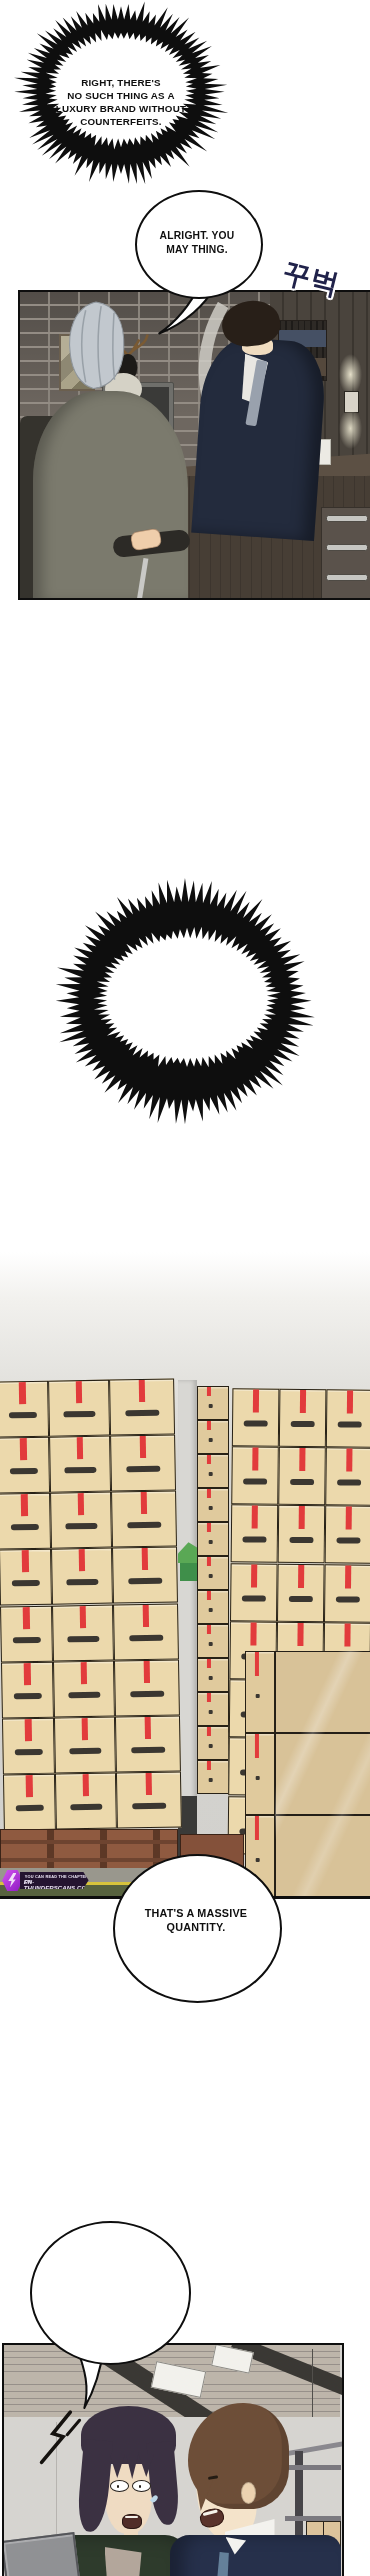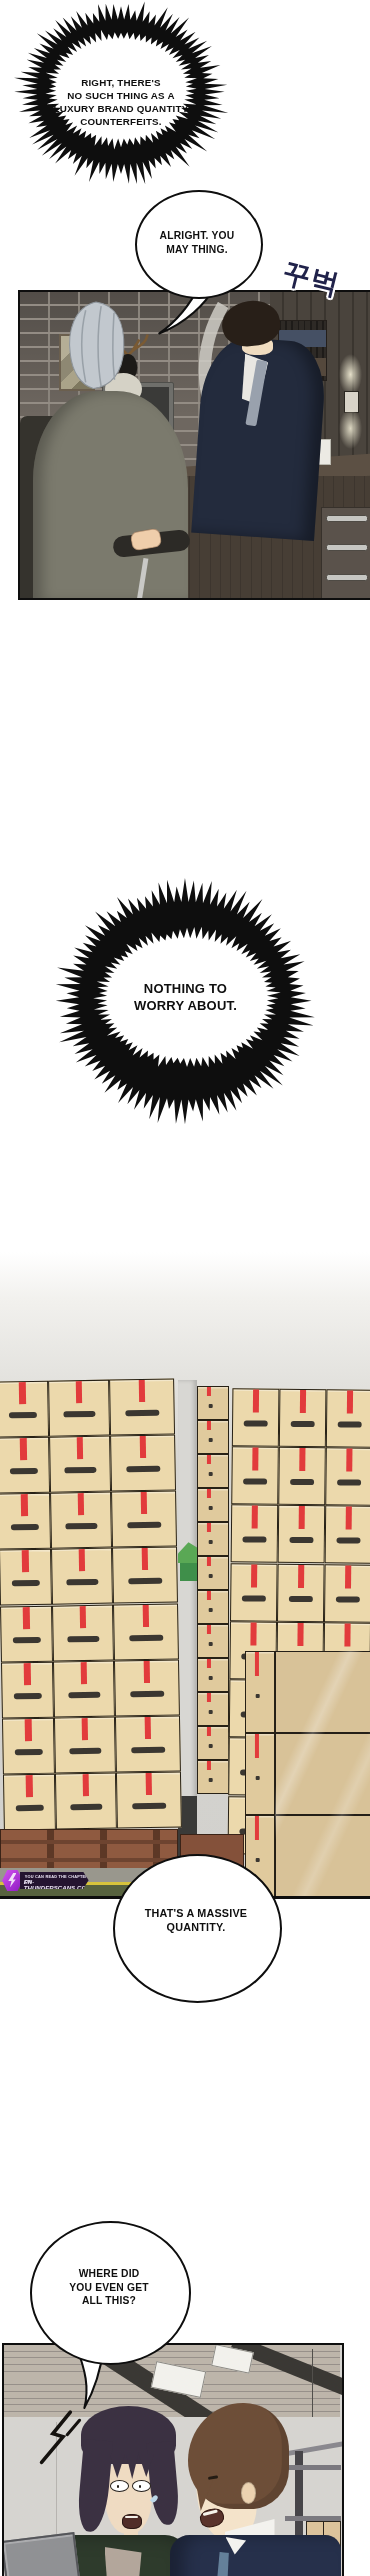--- a/index.html
+++ b/index.html
@@ -59,21 +59,21 @@
 <body>
 
 <div class="page">
 
   <svg id="burst1" class="burst" style="left:13px;top:0;width:216px;height:183px" viewBox="0 0 420 355" width="216" height="183">
       <polygon points="411.5,178.0 372.8,183.3 401.4,190.4 371.9,193.7 407.5,203.9 370.1,204.1 418.6,219.5 367.4,214.4 404.9,230.3 363.8,224.5 395.6,241.3 359.4,234.2 399.4,257.4 354.1,243.7 393.3,270.2 348.0,252.8 362.7,268.2 341.1,261.5 377.6,294.4 333.5,269.7 348.6,289.5 325.2,277.5 338.3,297.9 316.3,284.6 343.5,323.9 306.8,291.2 313.8,309.9 296.7,297.1 307.3,324.4 286.1,302.4 289.6,321.1 275.2,306.9 277.5,327.0 263.8,310.8 270.1,347.5 252.2,313.9 257.2,357.9 240.3,316.2 241.0,357.3 228.2,317.8 225.4,356.8 216.1,318.6 210.0,337.8 203.9,318.6 194.9,353.3 191.8,317.8 180.4,348.3 179.7,316.2 168.0,337.7 167.8,313.9 147.8,353.5 156.2,310.8 142.6,326.9 144.8,306.9 119.7,341.1 133.9,302.4 116.5,318.4 123.3,297.1 106.8,309.2 113.2,291.2 82.0,317.6 103.7,284.6 69.9,309.4 94.8,277.5 56.0,302.3 86.5,269.7 46.9,291.2 78.9,261.5 37.2,280.5 72.0,252.8 31.5,267.7 65.9,243.7 44.6,247.0 60.6,234.2 30.1,239.3 56.2,224.5 31.1,225.8 52.6,214.4 11.6,217.4 49.9,204.1 17.5,203.2 48.1,193.7 18.6,190.4 47.2,183.3 2.3,178.0 47.2,172.7 18.1,165.5 48.1,162.3 2.0,150.7 49.9,151.9 14.8,139.3 52.6,141.6 29.6,129.7 56.2,131.5 26.4,115.4 60.6,121.8 29.1,102.3 65.9,112.3 40.5,93.0 72.0,103.2 51.4,84.2 78.9,94.5 46.4,64.4 86.5,86.3 62.2,58.8 94.8,78.5 78.2,54.7 103.7,71.4 82.0,38.3 113.2,64.8 96.7,33.5 123.3,58.9 112.4,31.2 133.9,53.6 122.9,20.8 144.8,49.1 140.6,24.6 156.2,45.2 155.4,24.7 167.8,42.1 165.2,7.4 179.7,39.8 180.3,6.9 191.8,38.2 195.3,7.4 203.9,37.4 210.0,11.5 216.1,37.4 224.7,7.5 228.2,38.2 237.6,19.5 240.3,39.8 256.1,2.3 252.2,42.1 265.7,21.5 263.8,45.2 278.0,27.7 275.2,49.1 300.9,13.6 286.1,53.6 310.9,26.1 296.7,58.9 323.9,32.8 306.8,64.8 342.3,33.5 316.3,71.4 339.5,57.0 325.2,78.5 355.0,61.1 333.5,86.3 362.5,72.4 341.1,94.5 377.4,78.8 348.0,103.2 386.8,89.2 354.1,112.3 381.0,106.6 359.4,121.8 385.5,118.3 363.8,131.5 403.2,126.2 367.4,141.6 387.8,142.8 370.1,151.9 399.3,153.2 371.9,162.3 416.7,164.5 372.8,172.7" fill="#0e0e0e"></polygon>
       <polygon points="357.0,172.0 336.0,176.2 352.5,181.7 335.0,184.7 351.7,191.5 333.1,193.0 356.4,202.9 330.3,201.2 342.0,209.4 326.5,209.1 341.2,219.9 321.9,216.8 340.3,231.2 316.4,224.1 323.1,233.5 310.0,231.0 316.0,241.1 303.0,237.5 316.7,256.0 295.2,243.5 300.7,256.2 286.8,249.0 291.1,262.3 277.8,253.8 283.1,271.3 268.2,258.0 272.4,277.1 258.3,261.6 257.8,274.3 247.9,264.5 247.4,281.3 237.3,266.7 234.8,281.6 226.5,268.2 222.2,281.0 215.5,268.9 210.0,285.7 204.5,268.9 196.8,290.4 193.5,268.2 184.9,283.5 182.7,266.7 172.3,282.1 172.1,264.5 158.7,282.9 161.7,261.6 152.0,268.6 151.8,258.0 139.0,267.9 142.2,253.8 127.8,263.7 133.2,249.0 116.6,259.1 124.8,243.5 103.9,255.5 117.0,237.5 101.9,242.7 110.0,231.0 97.8,232.9 103.6,224.1 87.6,227.1 98.1,216.8 82.8,218.2 93.5,209.1 78.2,209.3 89.7,201.2 65.4,202.5 86.9,193.0 70.0,191.3 85.0,184.7 63.1,182.1 84.0,176.2 69.8,172.0 84.0,167.8 73.5,162.7 85.0,159.3 69.3,152.6 86.9,151.0 63.5,141.1 89.7,142.8 79.0,134.9 93.5,134.9 81.2,125.1 98.1,127.2 85.6,115.9 103.6,119.9 89.5,105.8 110.0,113.0 102.9,102.1 117.0,106.5 106.4,90.7 124.8,100.5 114.7,82.8 133.2,95.0 126.0,77.9 142.2,90.2 136.7,72.5 151.8,86.0 148.8,69.2 161.7,82.4 159.7,63.7 172.1,79.5 171.0,57.4 182.7,77.3 185.8,65.4 193.5,75.8 197.7,62.3 204.5,75.1 210.0,63.3 215.5,75.1 222.4,61.7 226.5,75.8 234.6,63.2 237.3,77.3 246.5,65.9 247.9,79.5 258.2,68.7 258.3,82.4 269.5,72.6 268.2,86.0 281.0,76.0 277.8,90.2 291.7,80.9 286.8,95.0 303.2,85.0 295.2,100.5 312.2,92.0 303.0,106.5 324.3,96.6 310.0,113.0 329.7,106.3 316.4,119.9 334.7,115.7 321.9,127.2 346.2,122.0 326.5,134.9 347.0,132.9 330.3,142.8 345.6,143.7 333.1,151.0 357.7,151.5 335.0,159.3 349.9,162.5 336.0,167.8" fill="#ffffff"></polygon>
     </svg>
   <div class="btext" style="left:49px;top:77px;width:144px;font-size:9.8px">RIGHT, THERE'S
 NO SUCH THING AS A
-LUXURY BRAND QUANTITY
+LUXURY BRAND WITHOUT
 COUNTERFEITS.</div>
 
   <svg class="tail" style="left:155px;top:282px;width:62px;height:54px" viewBox="0 0 120 105">
     <path d="M 88 4 C 70 40 45 75 8 100 C 60 80 100 40 112 14 Z" fill="#fff" stroke="#0e0e0e" stroke-width="4" stroke-linejoin="round"></path>
   </svg>
   <div class="bubble" style="left:135px;top:190px;width:124px;height:105px"></div>
   <div class="btext" style="left:143px;top:229px;width:108px;font-size:10.3px">ALRIGHT. YOU
 MAY THING.</div>
 
   <div class="sfx" style="left:282px;top:260px">꾸벅</div>
@@ -136,22 +136,20 @@
     <div class="abs" style="left:222px;top:63px;width:24px;height:49px;background:#e9e7e2;transform:rotate(7deg);clip-path:polygon(0 0,100% 12%,78% 100%,10% 92%)"></div>
     <div class="abs" style="left:231px;top:68px;width:11.3px;height:66px;background:#99a1ad;border-radius:2.1px;transform:rotate(10deg)"></div>
     <div class="abs" style="left:222px;top:45px;width:31px;height:17.5px;background:#f0dcc0;border-radius:40%"></div>
     <div class="abs" style="left:202px;top:9.3px;width:58px;height:45px;background:#281f18;border-radius:50% 50% 42% 46%;transform:rotate(-8deg)"></div>
   </div>
 
   <svg id="burst2" class="burst" style="left:52px;top:873px;width:268px;height:255px" viewBox="0 0 520 495" width="268" height="255">
       <polygon points="503.7,248.0 463.5,254.6 492.1,262.9 462.6,267.6 510.2,280.2 460.6,280.6 507.6,296.1 457.8,293.5 488.9,308.2 454.0,306.1 480.4,321.6 449.3,318.5 479.5,337.5 443.7,330.5 480.5,355.1 437.2,342.1 466.7,366.0 430.0,353.3 451.1,374.9 421.9,364.0 449.1,392.5 413.0,374.2 447.9,412.5 403.4,383.8 429.8,418.8 393.1,392.8 406.7,418.0 382.3,401.0 397.5,431.7 370.8,408.6 379.7,434.2 358.8,415.4 368.8,446.9 346.3,421.4 357.9,461.6 333.4,426.7 340.9,464.7 320.2,431.1 324.8,469.4 306.7,434.6 305.8,462.2 292.9,437.3 292.7,482.4 279.0,439.1 273.8,463.2 265.0,439.9 258.0,487.5 251.0,439.9 240.4,486.8 237.0,439.1 227.0,458.2 223.1,437.3 204.9,485.1 209.3,434.6 188.6,478.0 195.8,431.1 177.9,457.6 182.6,426.7 159.1,459.4 169.7,421.4 146.1,448.8 157.2,415.4 128.2,446.3 145.2,408.6 126.7,421.3 133.7,401.0 101.7,426.5 122.9,392.8 96.5,408.9 112.6,383.8 82.1,400.8 103.0,374.2 78.0,384.3 94.1,364.0 63.5,375.7 86.0,353.3 46.1,367.7 78.8,342.1 43.6,351.3 72.3,330.5 40.1,336.1 66.7,318.5 13.8,328.5 62.0,306.1 15.1,311.2 58.2,293.5 26.8,292.7 55.4,280.6 15.0,279.0 53.4,267.6 28.6,262.6 52.5,254.6 7.2,248.0 52.5,241.4 28.0,233.3 53.4,228.4 7.3,216.0 55.4,215.4 23.9,202.8 58.2,202.5 9.7,183.4 62.0,189.9 40.8,176.1 66.7,177.5 41.0,160.3 72.3,165.5 43.0,144.4 78.8,153.9 59.5,135.6 86.0,142.7 64.1,120.6 94.1,132.0 63.9,101.3 103.0,121.8 88.9,101.0 112.6,112.2 83.4,74.5 122.9,103.2 105.8,74.1 133.7,95.0 125.7,73.4 145.2,87.4 126.0,46.5 157.2,80.6 147.4,49.5 169.7,74.6 164.7,48.2 182.6,69.3 180.5,45.0 195.8,64.9 193.3,33.4 209.3,61.4 206.6,18.5 223.1,58.7 223.2,13.0 237.0,56.9 241.7,26.4 251.0,56.1 258.0,9.6 265.0,56.1 275.2,14.4 279.0,56.9 291.9,18.9 292.9,58.7 310.1,15.5 306.7,61.4 323.5,30.7 320.2,64.9 338.3,37.7 333.4,69.3 358.7,32.7 346.3,74.6 377.4,34.3 358.8,80.6 383.7,55.8 370.8,87.4 408.4,50.4 382.3,95.0 407.3,77.3 393.1,103.2 426.6,80.3 403.4,112.2 431.1,97.6 413.0,121.8 444.0,107.3 421.9,132.0 445.6,124.7 430.0,142.7 464.1,131.5 437.2,153.9 463.6,148.8 443.7,165.5 481.9,157.6 449.3,177.5 490.2,171.3 454.0,189.9 478.8,190.4 457.8,202.5 481.2,204.8 460.6,215.4 488.0,218.6 462.6,228.4 492.8,233.1 463.5,241.4" fill="#0e0e0e"></polygon>
       <polygon points="439.2,243.0 417.1,247.6 434.1,253.3 416.1,256.7 430.1,263.2 414.2,265.7 434.7,274.7 411.4,274.6 427.4,283.9 407.6,283.3 420.3,292.8 402.9,291.7 420.0,304.6 397.4,299.9 405.7,309.7 391.0,307.7 408.3,324.6 383.9,315.1 391.3,326.8 376.0,322.0 390.0,341.3 367.3,328.5 370.6,339.2 358.1,334.4 362.9,348.6 348.2,339.8 356.3,361.0 337.8,344.6 339.4,358.2 327.0,348.7 330.7,370.1 315.7,352.2 316.1,370.1 304.1,355.0 304.0,377.2 292.3,357.2 289.4,375.3 280.2,358.6 275.7,376.3 268.1,359.3 262.0,376.8 255.9,359.3 248.8,370.5 243.8,358.6 235.6,369.2 231.7,357.2 221.2,372.6 219.9,355.0 205.7,376.1 208.3,352.2 197.0,362.1 197.0,348.7 185.4,357.0 186.2,344.6 169.8,358.0 175.8,339.8 156.6,354.1 165.9,334.4 148.7,344.1 156.7,328.5 142.0,334.0 148.0,322.0 131.8,327.5 140.1,315.1 122.3,320.3 133.0,307.7 106.7,316.1 126.6,299.9 109.8,301.9 121.1,291.7 102.8,293.2 116.4,283.3 93.7,284.8 112.6,274.6 89.6,274.6 109.8,265.7 81.3,265.0 107.9,256.7 88.2,253.4 106.9,247.6 79.9,243.0 106.9,238.4 91.4,232.8 107.9,229.3 87.9,221.9 109.8,220.3 86.9,210.8 112.6,211.4 99.9,203.0 116.4,202.7 102.6,192.8 121.1,194.3 102.9,181.0 126.6,186.1 113.9,173.9 133.0,178.3 119.8,164.1 140.1,170.9 133.8,160.1 148.0,164.0 141.2,151.2 156.7,157.5 144.2,137.1 165.9,151.6 161.7,138.1 175.8,146.2 168.3,125.8 186.2,141.4 181.4,122.0 197.0,137.3 193.0,115.3 208.3,133.8 209.9,121.4 219.9,131.0 222.6,118.7 231.7,128.8 234.8,112.2 243.8,127.4 248.2,109.1 255.9,126.7 262.0,106.5 268.1,126.7 276.2,104.7 280.2,127.4 290.6,104.2 292.3,128.8 303.3,111.6 304.1,131.0 318.4,109.6 315.7,133.8 329.3,118.8 327.0,137.3 341.5,123.9 337.8,141.4 357.6,123.0 348.2,146.2 363.5,136.6 358.1,151.6 379.8,137.1 367.3,157.5 384.3,149.9 376.0,164.0 396.4,155.3 383.9,170.9 401.3,166.0 391.0,178.3 416.2,170.5 397.4,186.1 421.4,180.8 402.9,194.3 425.5,191.2 407.6,202.7 425.9,202.5 411.4,211.4 427.1,212.9 414.2,220.3 434.1,222.2 416.1,229.3 443.9,232.0 417.1,238.4" fill="#ffffff"></polygon>
     </svg>
-  <div class="btext" style="left:112px;top:980px;width:147px;font-size:13px">NOTHING TO
-WORRY ABOUT.</div>
 
   <div class="panel" id="panelWarehouse">
     <div class="abs" style="left:178px;top:128px;width:19px;height:517px;background:#d8d7d3;box-shadow:inset -3.1px 0 4.1px rgba(0,0,0,.18)"></div>
     <div class="abs" style="left:178px;top:281px;width:19px;height:54px">
       <div class="abs" style="left:0;top:9.3px;width:19px;height:20.6px;background:#5aa855;clip-path:polygon(0 55%,55% 0,100% 25%,100% 100%,0 100%)"></div>
       <div class="abs" style="left:2.1px;top:30px;width:17px;height:17.5px;background:#3f8f4a"></div>
     </div>
     <div class="abs" style="left:178px;top:544px;width:19px;height:101px;background:#3a3a38"></div>
     <div id="stackL" class="abs" style="left:0;top:128px;width:178px;height:449px;transform:rotate(-1deg)">
         <div class="wbox" style="left: 0px; top: 0px; width: 52px; height: 56px;">
@@ -435,23 +433,20 @@
   </div>
 
   <div class="bubble" style="left:113px;top:1854px;width:165px;height:145px"></div>
   <div class="btext" style="left:137px;top:1906px;width:118px;font-size:10.8px">THAT'S A MASSIVE
 QUANTITY.</div>
 
   <svg class="tail" style="left:70px;top:2342px;width:41px;height:70px" viewBox="0 0 80 135">
     <path d="M 12 6 C 30 55 38 88 28 128 C 52 85 62 40 66 8 Z" fill="#fff" stroke="#0e0e0e" stroke-width="4" stroke-linejoin="round"></path>
   </svg>
   <div class="bubble" style="left:30px;top:2221px;width:157px;height:140px"></div>
-  <div class="btext" style="left:56px;top:2267px;width:106px;font-size:10.3px">WHERE DID
-YOU EVEN GET
-ALL THIS?</div>
 
   <div class="panel" id="panelChars">
 
     <div class="abs" style="left:0;top:0;width:336px;height:80px;
          background:repeating-linear-gradient(180deg,#bdb5aa 0 5.7px,#97908a 5.7px 6.7px)"></div>
     <div class="abs" style="left:77px;top:-18px;width:170px;height:18.5px;background:#3a3834;transform:rotate(33deg);transform-origin:left top"></div>
     <div class="abs" style="left:232px;top:-10.3px;width:149px;height:15.5px;background:#3a3834;transform:rotate(22deg);transform-origin:left top"></div>
     <div class="abs" style="left:149px;top:20.6px;width:49px;height:25px;background:#f2f1ec;border:1.5px solid #8c8a84;transform:rotate(12deg)"></div>
     <div class="abs" style="left:209px;top:3.1px;width:37px;height:19.6px;background:#f2f1ec;border:1.5px solid #8c8a84;transform:rotate(12deg)"></div>
     <div class="abs" style="left:308px;top:4.1px;width:1.5px;height:106px;background:#514f4b"></div>

